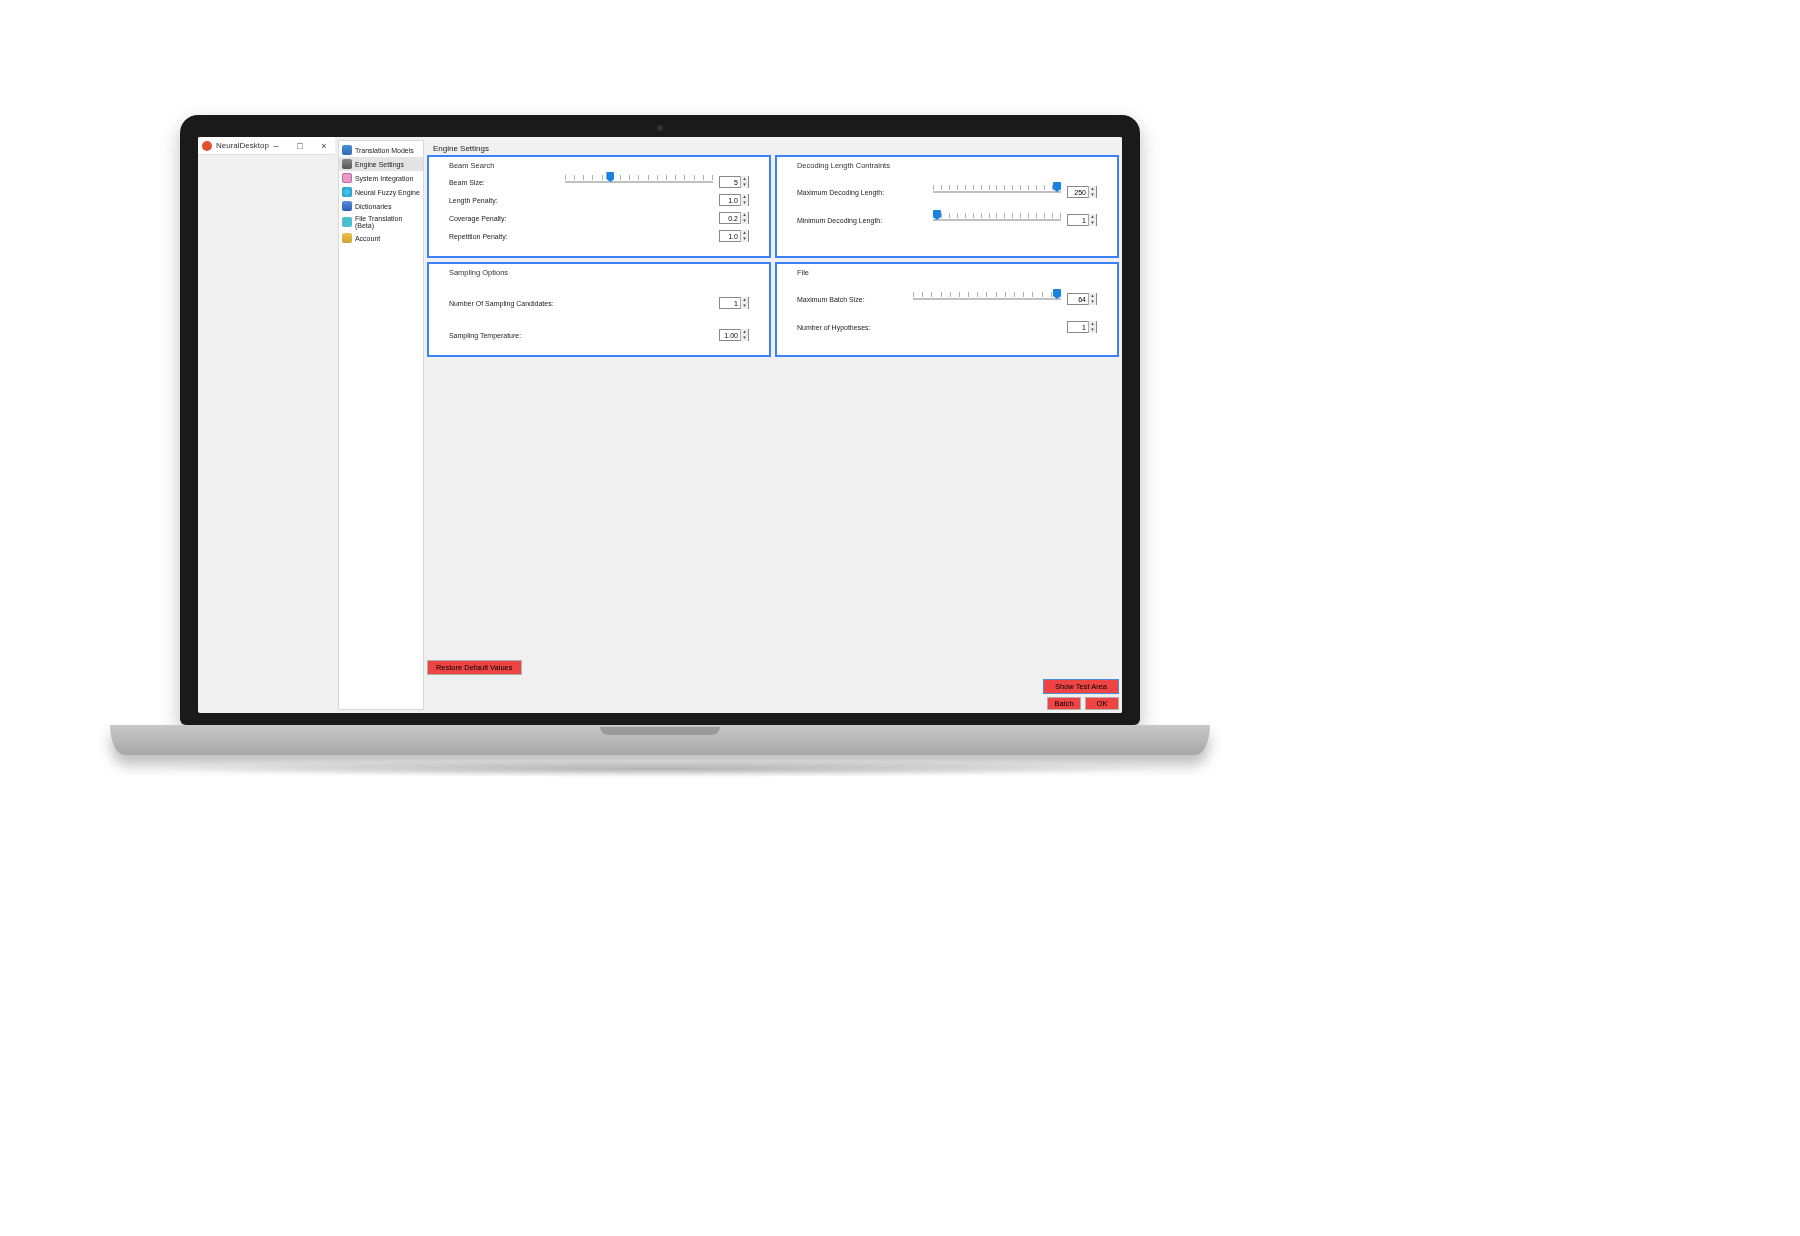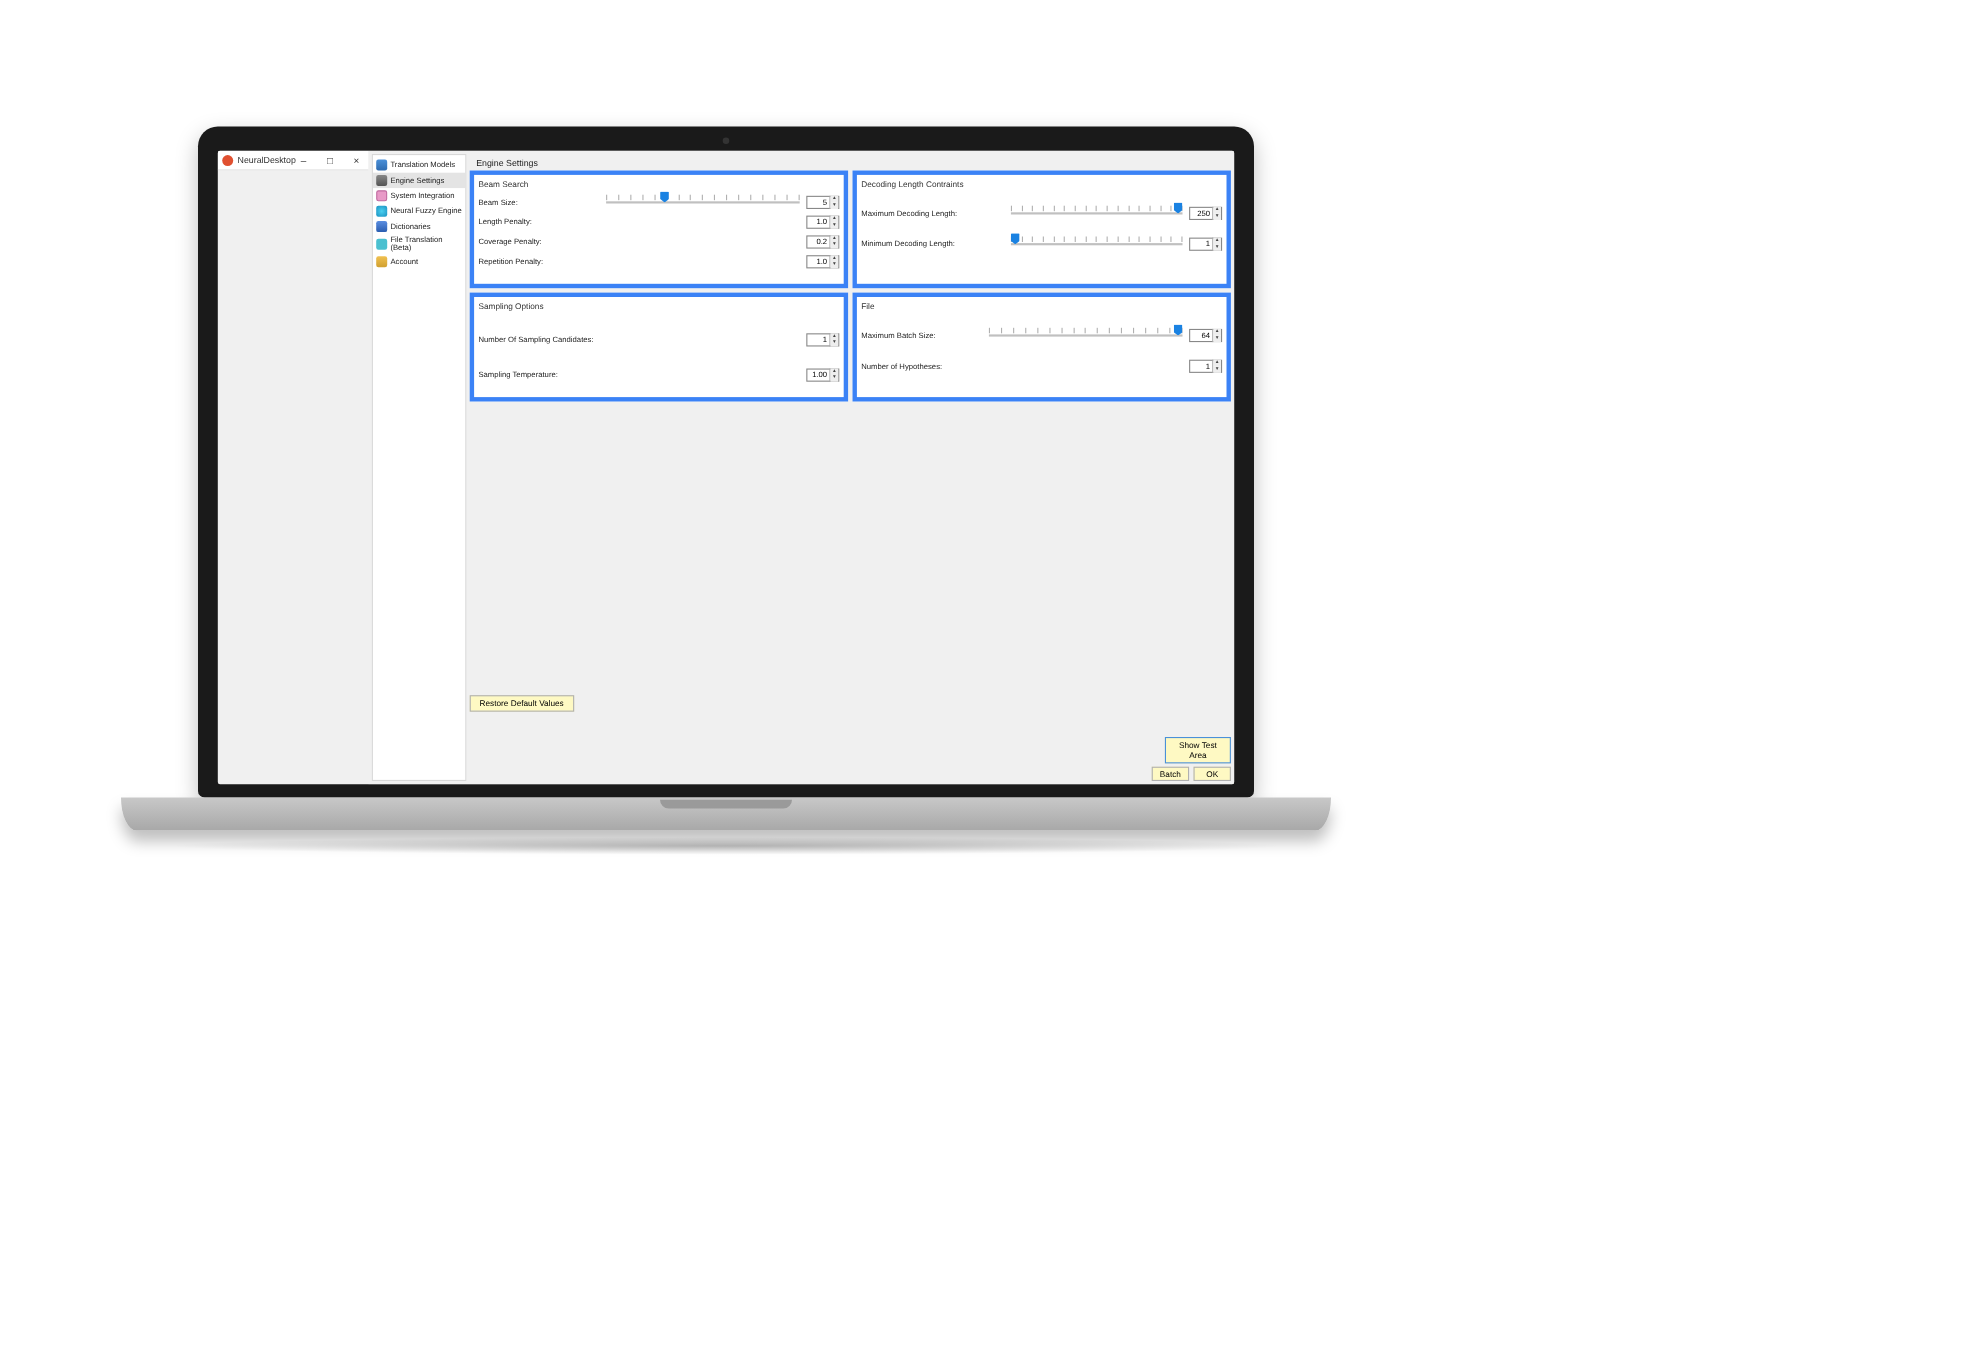--- a/index.html
+++ b/index.html
@@ -140,22 +140,22 @@
   }
   .panels {
     flex: 1;
     display: grid;
     grid-template-columns: 1fr 1fr;
     grid-template-rows: auto auto 1fr;
     gap: 4px;
   }
   .group {
     background: #ffffff;
-    border: 4px solid #3b82f6;
-    padding: 4px 4px 8px;
+    border: 2px solid #3b82f6;
+    padding: 4px 20px 8px;
     position: relative;
   }
   .group-title {
     font-size: 7.5px;
     color: #333;
     margin-bottom: 6px;
   }
   .row {
     display: flex;
     align-items: center;
@@ -208,36 +208,36 @@
   }
   .spin-btns div {
     height: 6px; font-size: 5px; line-height: 5px;
     text-align: center; color: #444; background: #eee;
   }
 
   .restore-row {
     margin-top: 4px;
   }
   .btn {
-    background: #fef9c3;
+    background: #ef4444;
     border: 1px solid #b0b0b0;
     padding: 2px 8px;
     font-size: 7.5px;
     cursor: default;
   }
   .footer {
     display: flex;
     justify-content: flex-end;
     gap: 4px;
     padding: 4px 0 0;
   }
   .footer .row2 { display: flex; flex-direction: column; align-items: flex-end; gap: 3px;}
   .footer .pair { display: flex; gap: 4px; }
   .btn.highlight { border: 1px solid #4a90d9; }
-  .btn.wide { width: 60px; text-align: center; margin-top: 19px; }
+  .btn.wide { width: 76px; text-align: center; }
   .btn.small { width: 34px; text-align: center; padding: 1px 0;}
 </style>
 </head>
 <body>
 
 <div class="laptop">
   <div class="laptop-bezel">
     <div class="camera"></div>
     <div class="screen">
 

